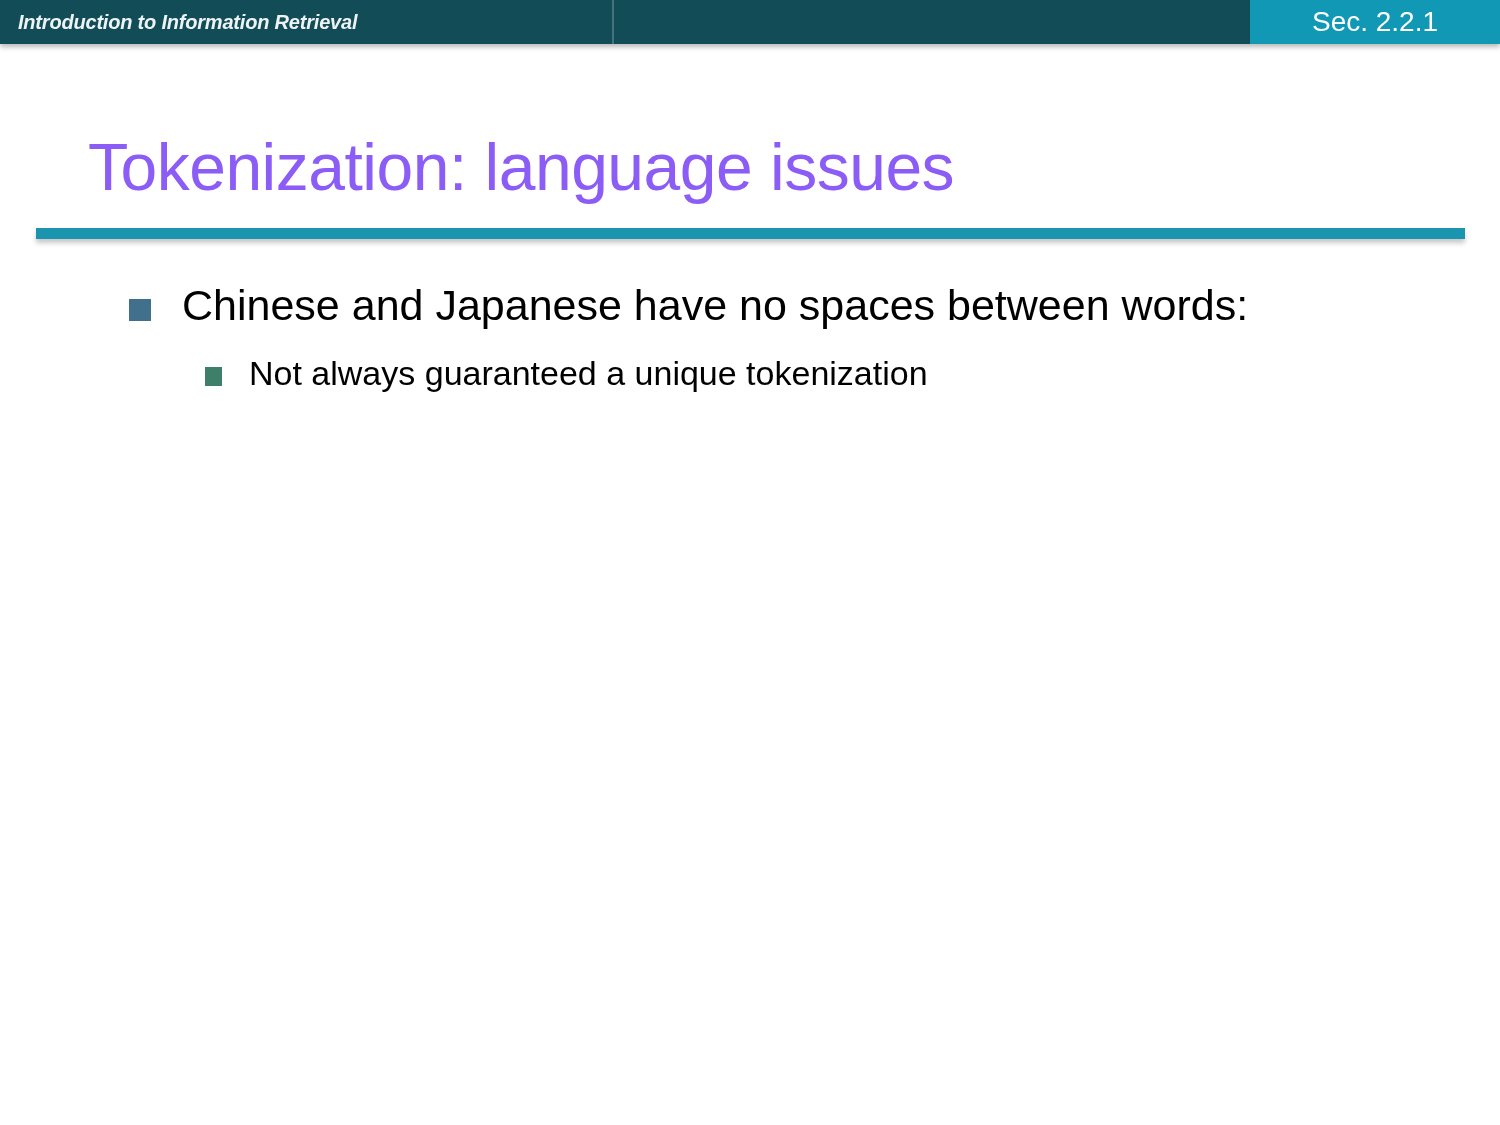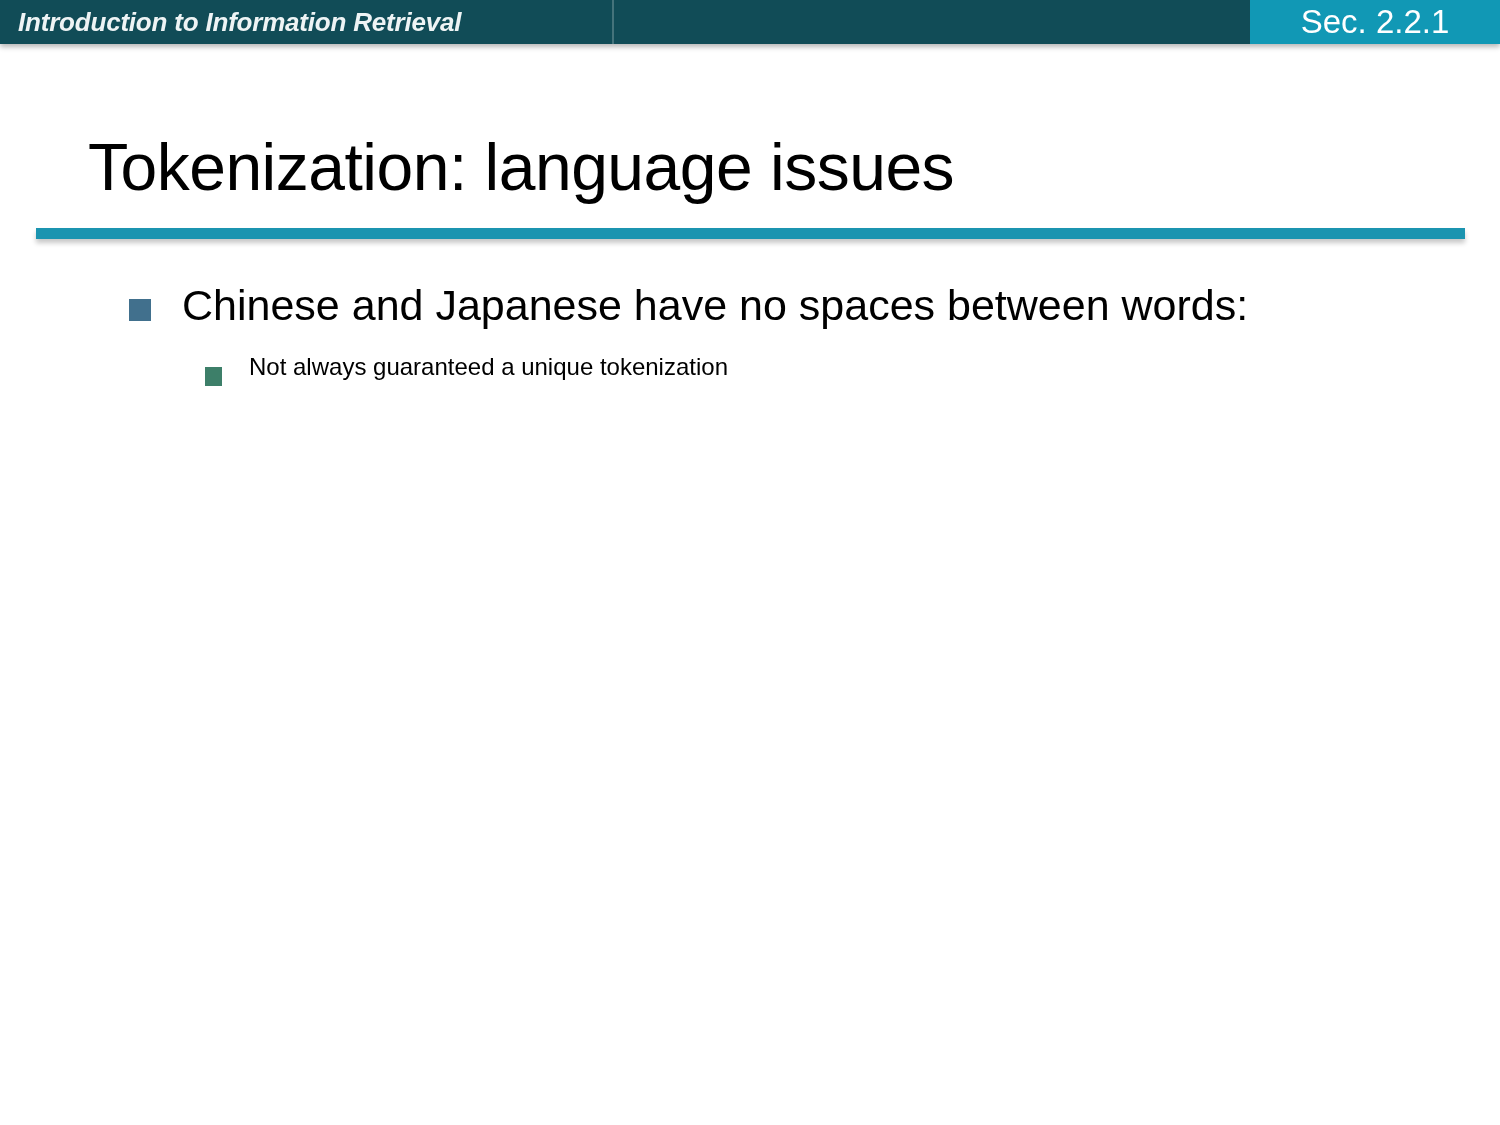--- a/index.html
+++ b/index.html
@@ -26,21 +26,21 @@
     background: #114c57;
     box-shadow: 0 3px 5px rgba(0,0,0,0.28);
     z-index: 5;
   }
   #course-title {
     position: absolute;
     left: 18px;
     top: 0;
     height: 44px;
     line-height: 44px;
-    font-size: 26px;
+    font-size: 20px;
     font-style: italic;
     font-weight: bold;
     color: #eef4f5;
     letter-spacing: -0.2px;
     white-space: nowrap;
   }
   #header-divider {
     position: absolute;
     left: 612px;
     top: 0;
@@ -57,34 +57,34 @@
     background: #1198b5;
   }
   #section-label {
     position: absolute;
     left: 0;
     top: 0;
     width: 250px;
     height: 44px;
     line-height: 44px;
     text-align: center;
-    font-size: 33px;
+    font-size: 28px;
     color: #ffffff;
     white-space: nowrap;
   }
 
   
   #slide-title {
     position: absolute;
     left: 88px;
     top: 127px;
     width: 1340px;
     font-size: 66px;
     line-height: 80px;
-    color: #000000;
+    color: #8b5cf6;
     letter-spacing: -0.5px;
     white-space: nowrap;
   }
   #title-rule {
     position: absolute;
     left: 36px;
     top: 228px;
     width: 1429px;
     height: 11px;
     background: #1b94b0;
@@ -116,21 +116,21 @@
     width: 22px;
     height: 22px;
     background: #41708d;
   }
 
   .bullet-l2 {
     position: relative;
     margin: 0 0 0 178px;
     padding-left: 47px;
     width: 1150px;
-    font-size: 24px;
+    font-size: 34px;
     line-height: 1.2;
     color: #000000;
   }
   .bullet-l2 .marker {
     position: absolute;
     left: 3px;
     top: 16px;
     width: 17px;
     height: 17px;
     background: #3d7f69;

